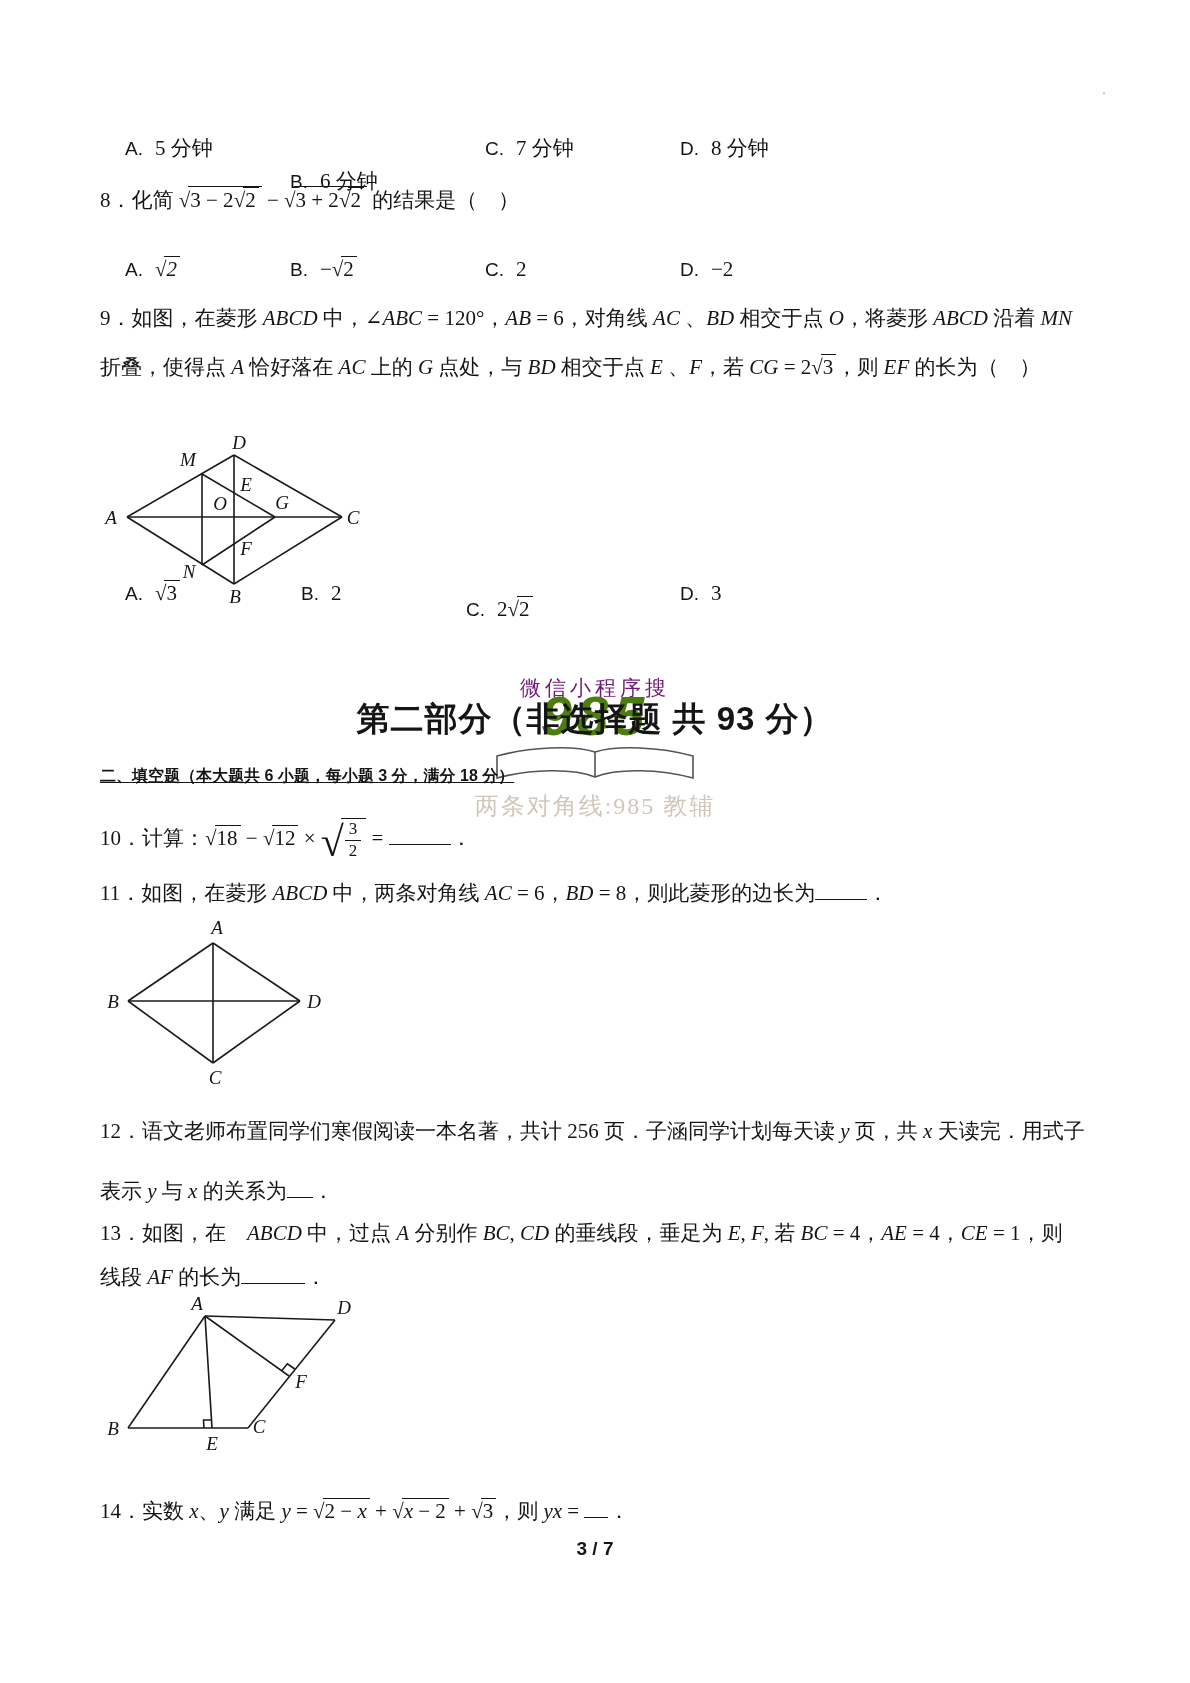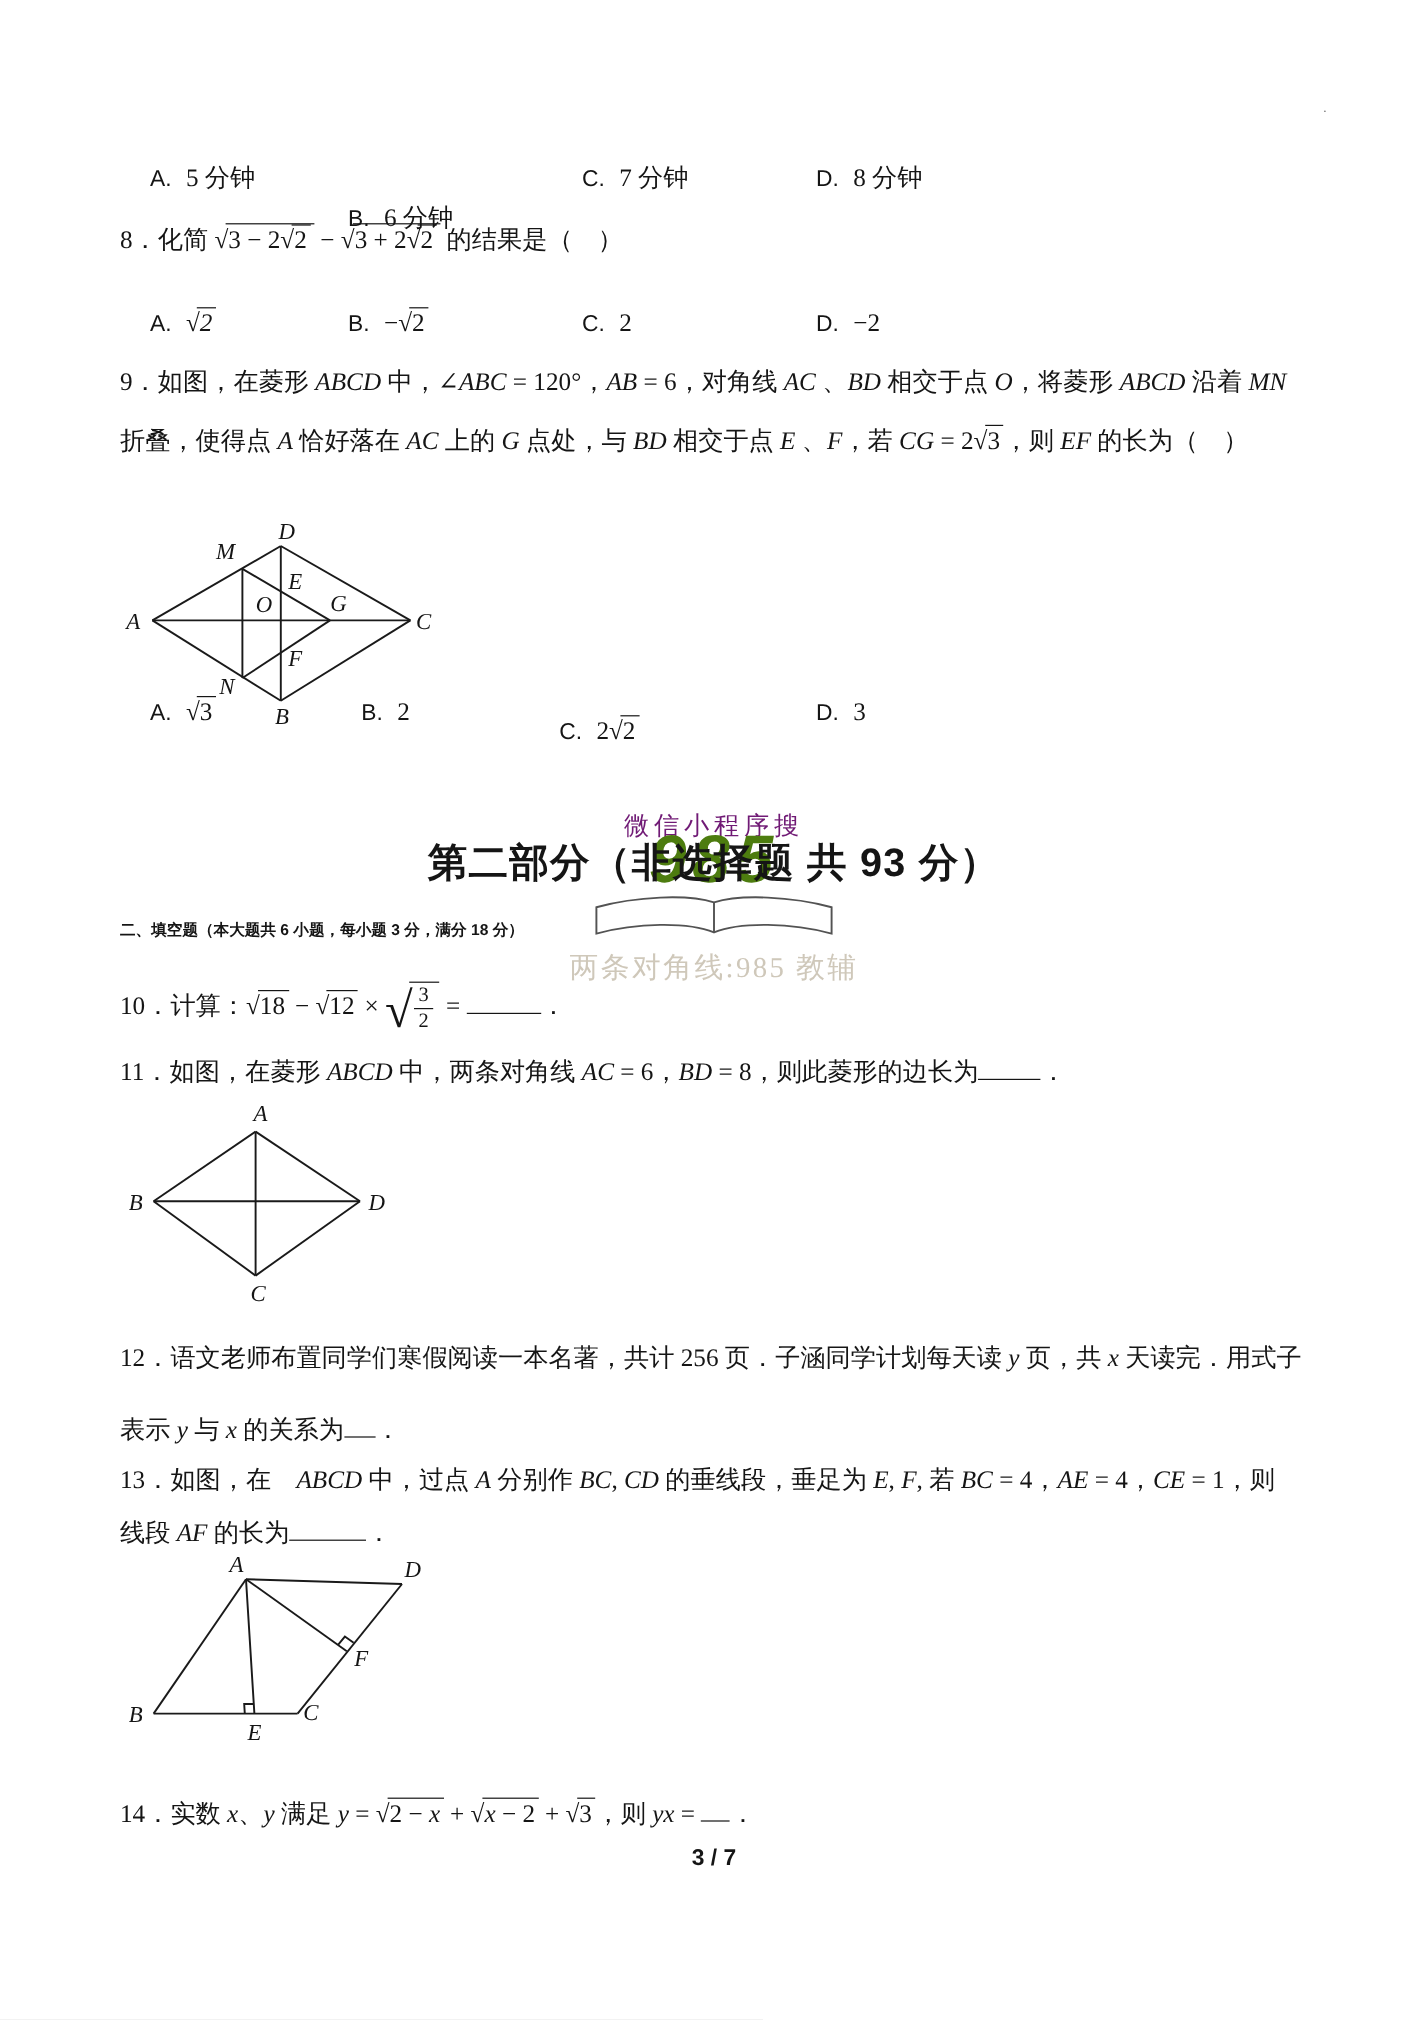--- a/index.html
+++ b/index.html
@@ -16,21 +16,21 @@
   .sqrt { white-space:nowrap; }
   .sg { margin-right:-2px; }
   .bar { display:inline-block; border-top:1.7px solid #151515; padding:0 3px 0 2px; line-height:1.15; }
   .sg.big { font-size:42px; line-height:0; vertical-align:-11px; margin-right:-3px; }
   .frac { display:inline-block; vertical-align:middle; text-align:center; font-size:17px; line-height:1.1; padding:1px 2px; }
   .frac .num { display:block; border-bottom:1.4px solid #151515; padding:0 4px 1px; }
   .frac .den { display:block; padding-top:1px; }
   .bl { display:inline-block; border-bottom:1.7px solid #151515; height:21px; vertical-align:baseline; }
   .hsans { font-family:"Liberation Sans","DejaVu Sans",sans-serif; font-weight:bold; }
   .part2 { width:100%; text-align:center; font-size:33px; letter-spacing:1px; }
-  .sec2  { font-size:13px; }
+  .sec2  { font-size:16px;text-decoration:underline; }
   .footer { width:100%; text-align:center; font-size:19px; font-weight:bold;
             font-family:"Liberation Sans","DejaVu Sans",sans-serif; }
   
   .wm1 { width:100%; text-align:center; color:#701a75; font-size:21px; letter-spacing:4px;
          font-family:"Liberation Sans","DejaVu Sans",sans-serif; }
   .wm985 { width:100%; text-align:center; color:#4d7c0f; font-size:56px; font-weight:bold;
            font-style:italic; letter-spacing:5px; line-height:1;
            font-family:"Liberation Sans","DejaVu Sans",sans-serif; }
   .wmsub { width:100%; text-align:center; color:#c2dfe1; font-size:15px; font-weight:bold;
            letter-spacing:3px; font-family:"Liberation Sans","DejaVu Sans",sans-serif; }

